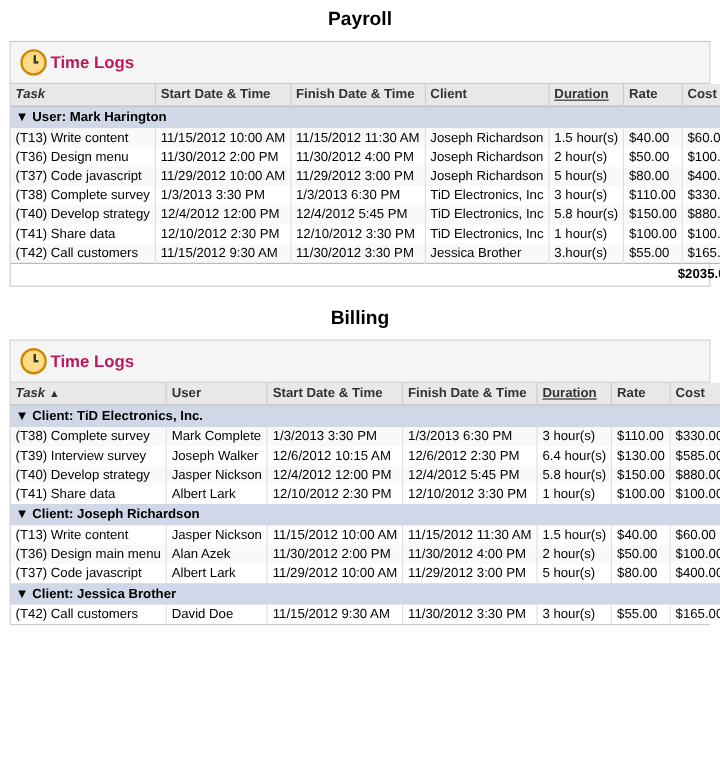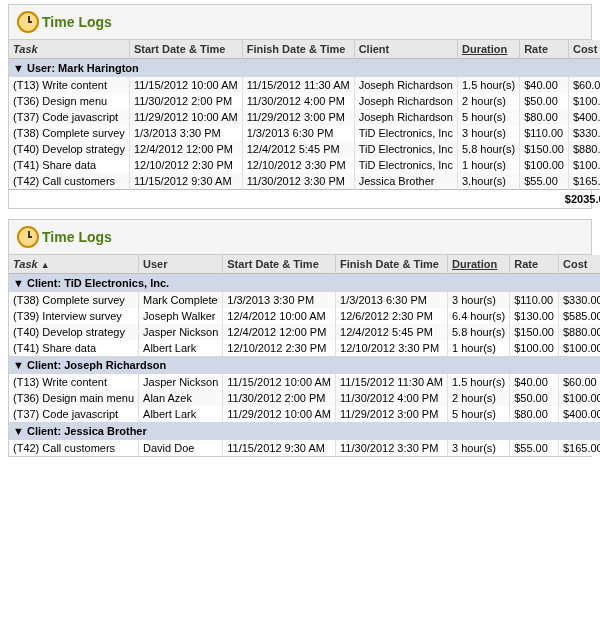--- a/index.html
+++ b/index.html
@@ -23,21 +23,21 @@
     .panel-header {
       display: flex;
       align-items: center;
       padding: 6px 8px;
       border-bottom: 1px solid #ccc;
       background: #f5f5f5;
     }
     .panel-header-title {
       font-size: 14px;
       font-weight: bold;
-      color: #4d7c0f;
+      color: #be185d;
     }
     table {
       width: 100%;
       border-collapse: collapse;
       font-size: 11px;
     }
     thead tr {
       background: #e8e8e8;
       border-bottom: 1px solid #bbb;
     }
@@ -106,20 +106,21 @@
       top: 8px; left: 9px;
       width: 4px; height: 1.5px;
       background: #333;
       transform-origin: left center;
     }
   </style>
 </head>
 <body>
 
 <div>
+  <div class="section-title">Payroll</div>
   <div class="panel">
     <div class="panel-header">
       <div class="clock-icon"></div>
       &nbsp;
       <span class="panel-header-title">Time Logs</span>
     </div>
     <table>
       <thead>
         <tr>
           <th class="col-task">Task</th>
@@ -200,20 +201,21 @@
     </tr>
           <tr class="total-row">
             <td colspan="7">$2035.00</td>
           </tr>
         </tbody>
     </table>
   </div>
 </div>
 
 <div>
+  <div class="section-title">Billing</div>
   <div class="panel">
     <div class="panel-header">
       <div class="clock-icon"></div>
       &nbsp;
       <span class="panel-header-title">Time Logs</span>
     </div>
     <table>
       <thead>
         <tr>
           <th class="col-task">Task <span class="sort-arrow">▲</span></th>
@@ -234,21 +236,21 @@
       <td>Mark Complete</td>
       <td>1/3/2013 3:30 PM</td>
       <td>1/3/2013 6:30 PM</td>
       <td>3 hour(s)</td>
       <td>$110.00</td>
       <td>$330.00</td>
     </tr>
           <tr class="data-row">
       <td>(T39) Interview survey</td>
       <td>Joseph Walker</td>
-      <td>12/4/2012 10:00 AM</td>
+      <td>12/6/2012 10:15 AM</td>
       <td>12/6/2012 2:30 PM</td>
       <td>6.4 hour(s)</td>
       <td>$130.00</td>
       <td>$585.00</td>
     </tr>
           <tr class="data-row">
       <td>(T40) Develop strategy</td>
       <td>Jasper Nickson</td>
       <td>12/4/2012 12:00 PM</td>
       <td>12/4/2012 5:45 PM</td>

